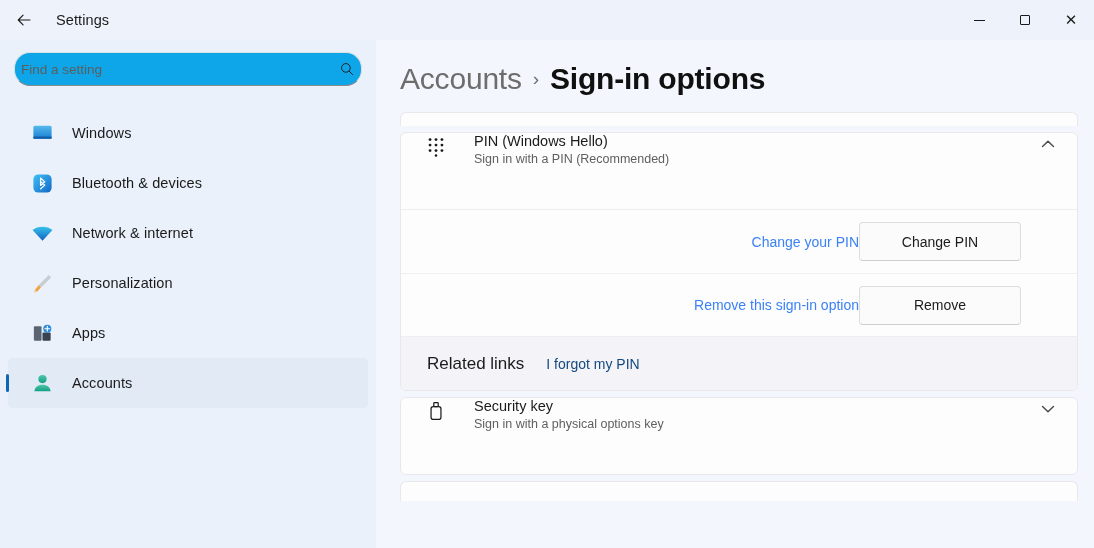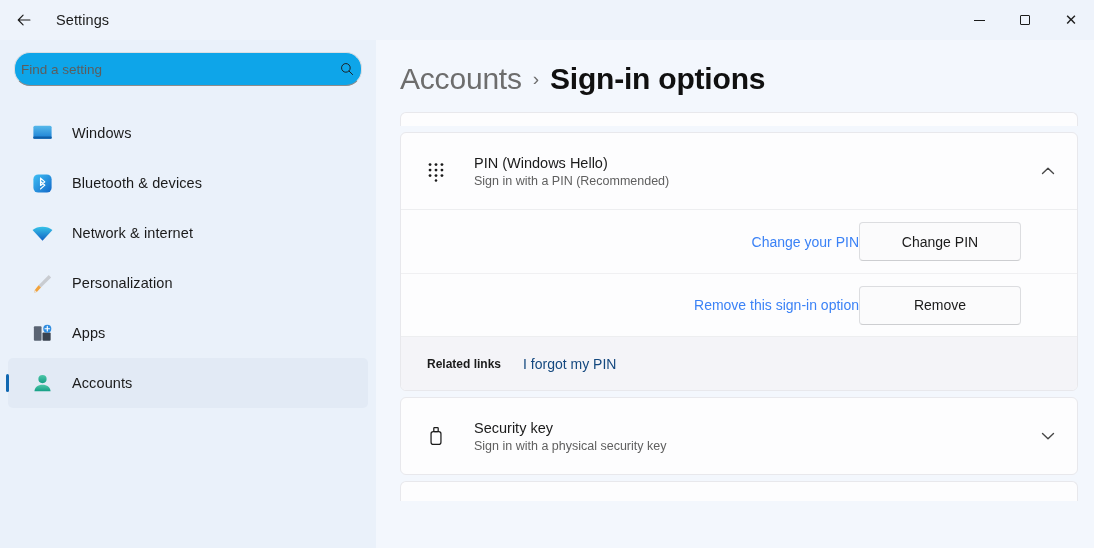--- a/index.html
+++ b/index.html
@@ -135,21 +135,21 @@
 
   .card {
     background: #fdfdfe;
     border: 1px solid #e8e8ec;
     border-radius: 6px;
     margin-bottom: 6px;
     overflow: hidden;
   }
 
   .accordion-head {
-    display: flex; align-items: center;
+    display: flex; 
     height: 76px; padding: 0 18px 0 22px;
     cursor: pointer;
   }
   .acc-icon {
     width: 26px; height: 26px; flex: 0 0 26px;
     display: flex; align-items: center; justify-content: center;
     margin-right: 25px; color: #1b1b1b;
   }
   .acc-text { flex: 1; min-width: 0; }
   .acc-title { font-size: 14.5px; color: #1b1b1b; margin-bottom: 3px; }
@@ -177,21 +177,21 @@
   }
 
   .related {
     background: #f4f4f8;
     display: flex; align-items: center;
     height: 54px;
     padding: 0 0 0 26px;
     gap: 22px;
     border-top: 1px solid #edeef0;
   }
-  .related-label { font-size: 12px; color: #1b1b1b; font-weight: bold; }
+  .related-label { font-size: 17px; color: #1b1b1b; }
   .related-link {
     font-size: 14px; color: #14487f;
     text-decoration: none; cursor: pointer;
   }
 
   .card-bottom-partial {
     height: 20px;
     background: #fdfdfe;
     border: 1px solid #e8e8ec;
     border-bottom: none;
@@ -389,21 +389,21 @@
         <div class="card">
           <div class="accordion-head">
             <span class="acc-icon">
               <svg width="22" height="22" viewBox="0 0 24 24">
                 <rect x="6.6" y="7.2" width="10.8" height="14" rx="2.4" fill="none" stroke="#1b1b1b" stroke-width="1.35"></rect>
                 <rect x="9.6" y="2.8" width="4.8" height="4.4" rx="0.8" fill="none" stroke="#1b1b1b" stroke-width="1.35"></rect>
               </svg>
             </span>
             <span class="acc-text">
               <span class="acc-title" style="display:block">Security key</span>
-              <span class="acc-sub" style="display:block">Sign in with a physical security key</span>
+              <span class="acc-sub" style="display:block">Sign in with a physical options key</span>
             </span>
             <svg class="chevron" viewBox="0 0 24 24">
               <path d="M6 9.2 L12 15 L18 9.2" fill="none" stroke="currentColor" stroke-width="1.5" stroke-linecap="round" stroke-linejoin="round"></path>
             </svg>
           </div>
         </div>
 
         <div class="card-bottom-partial"></div>
 
       </div>

